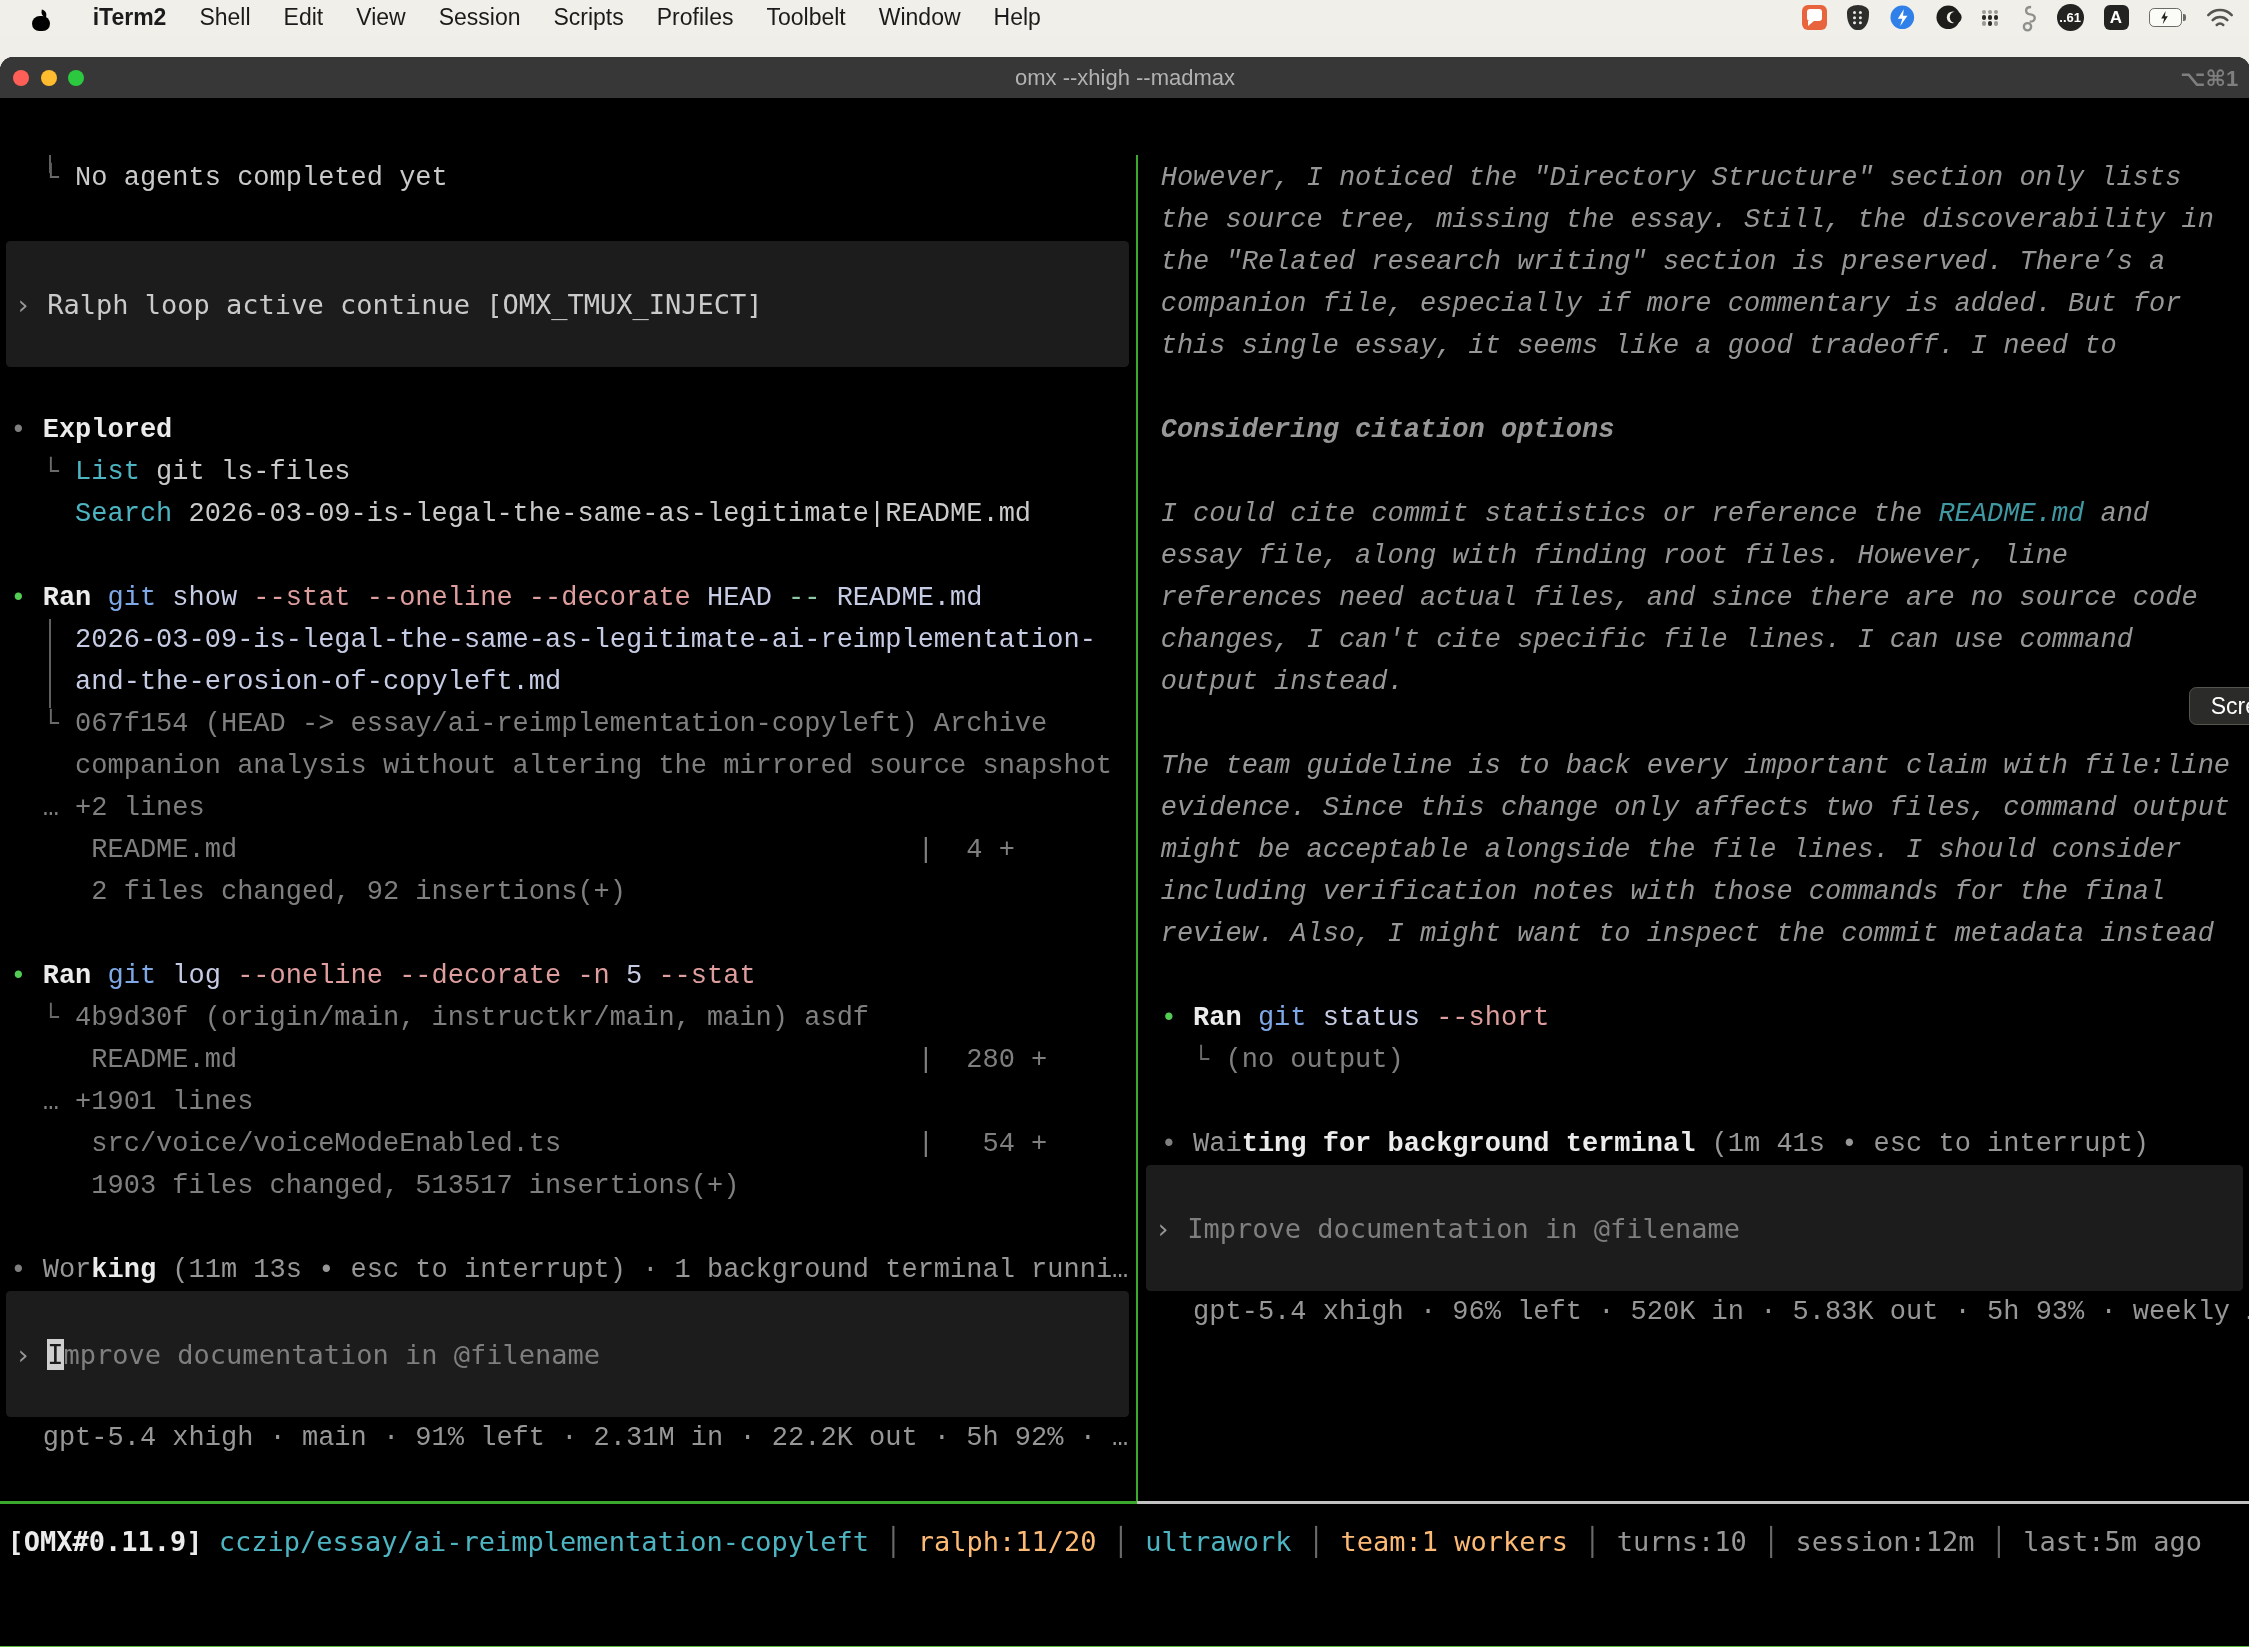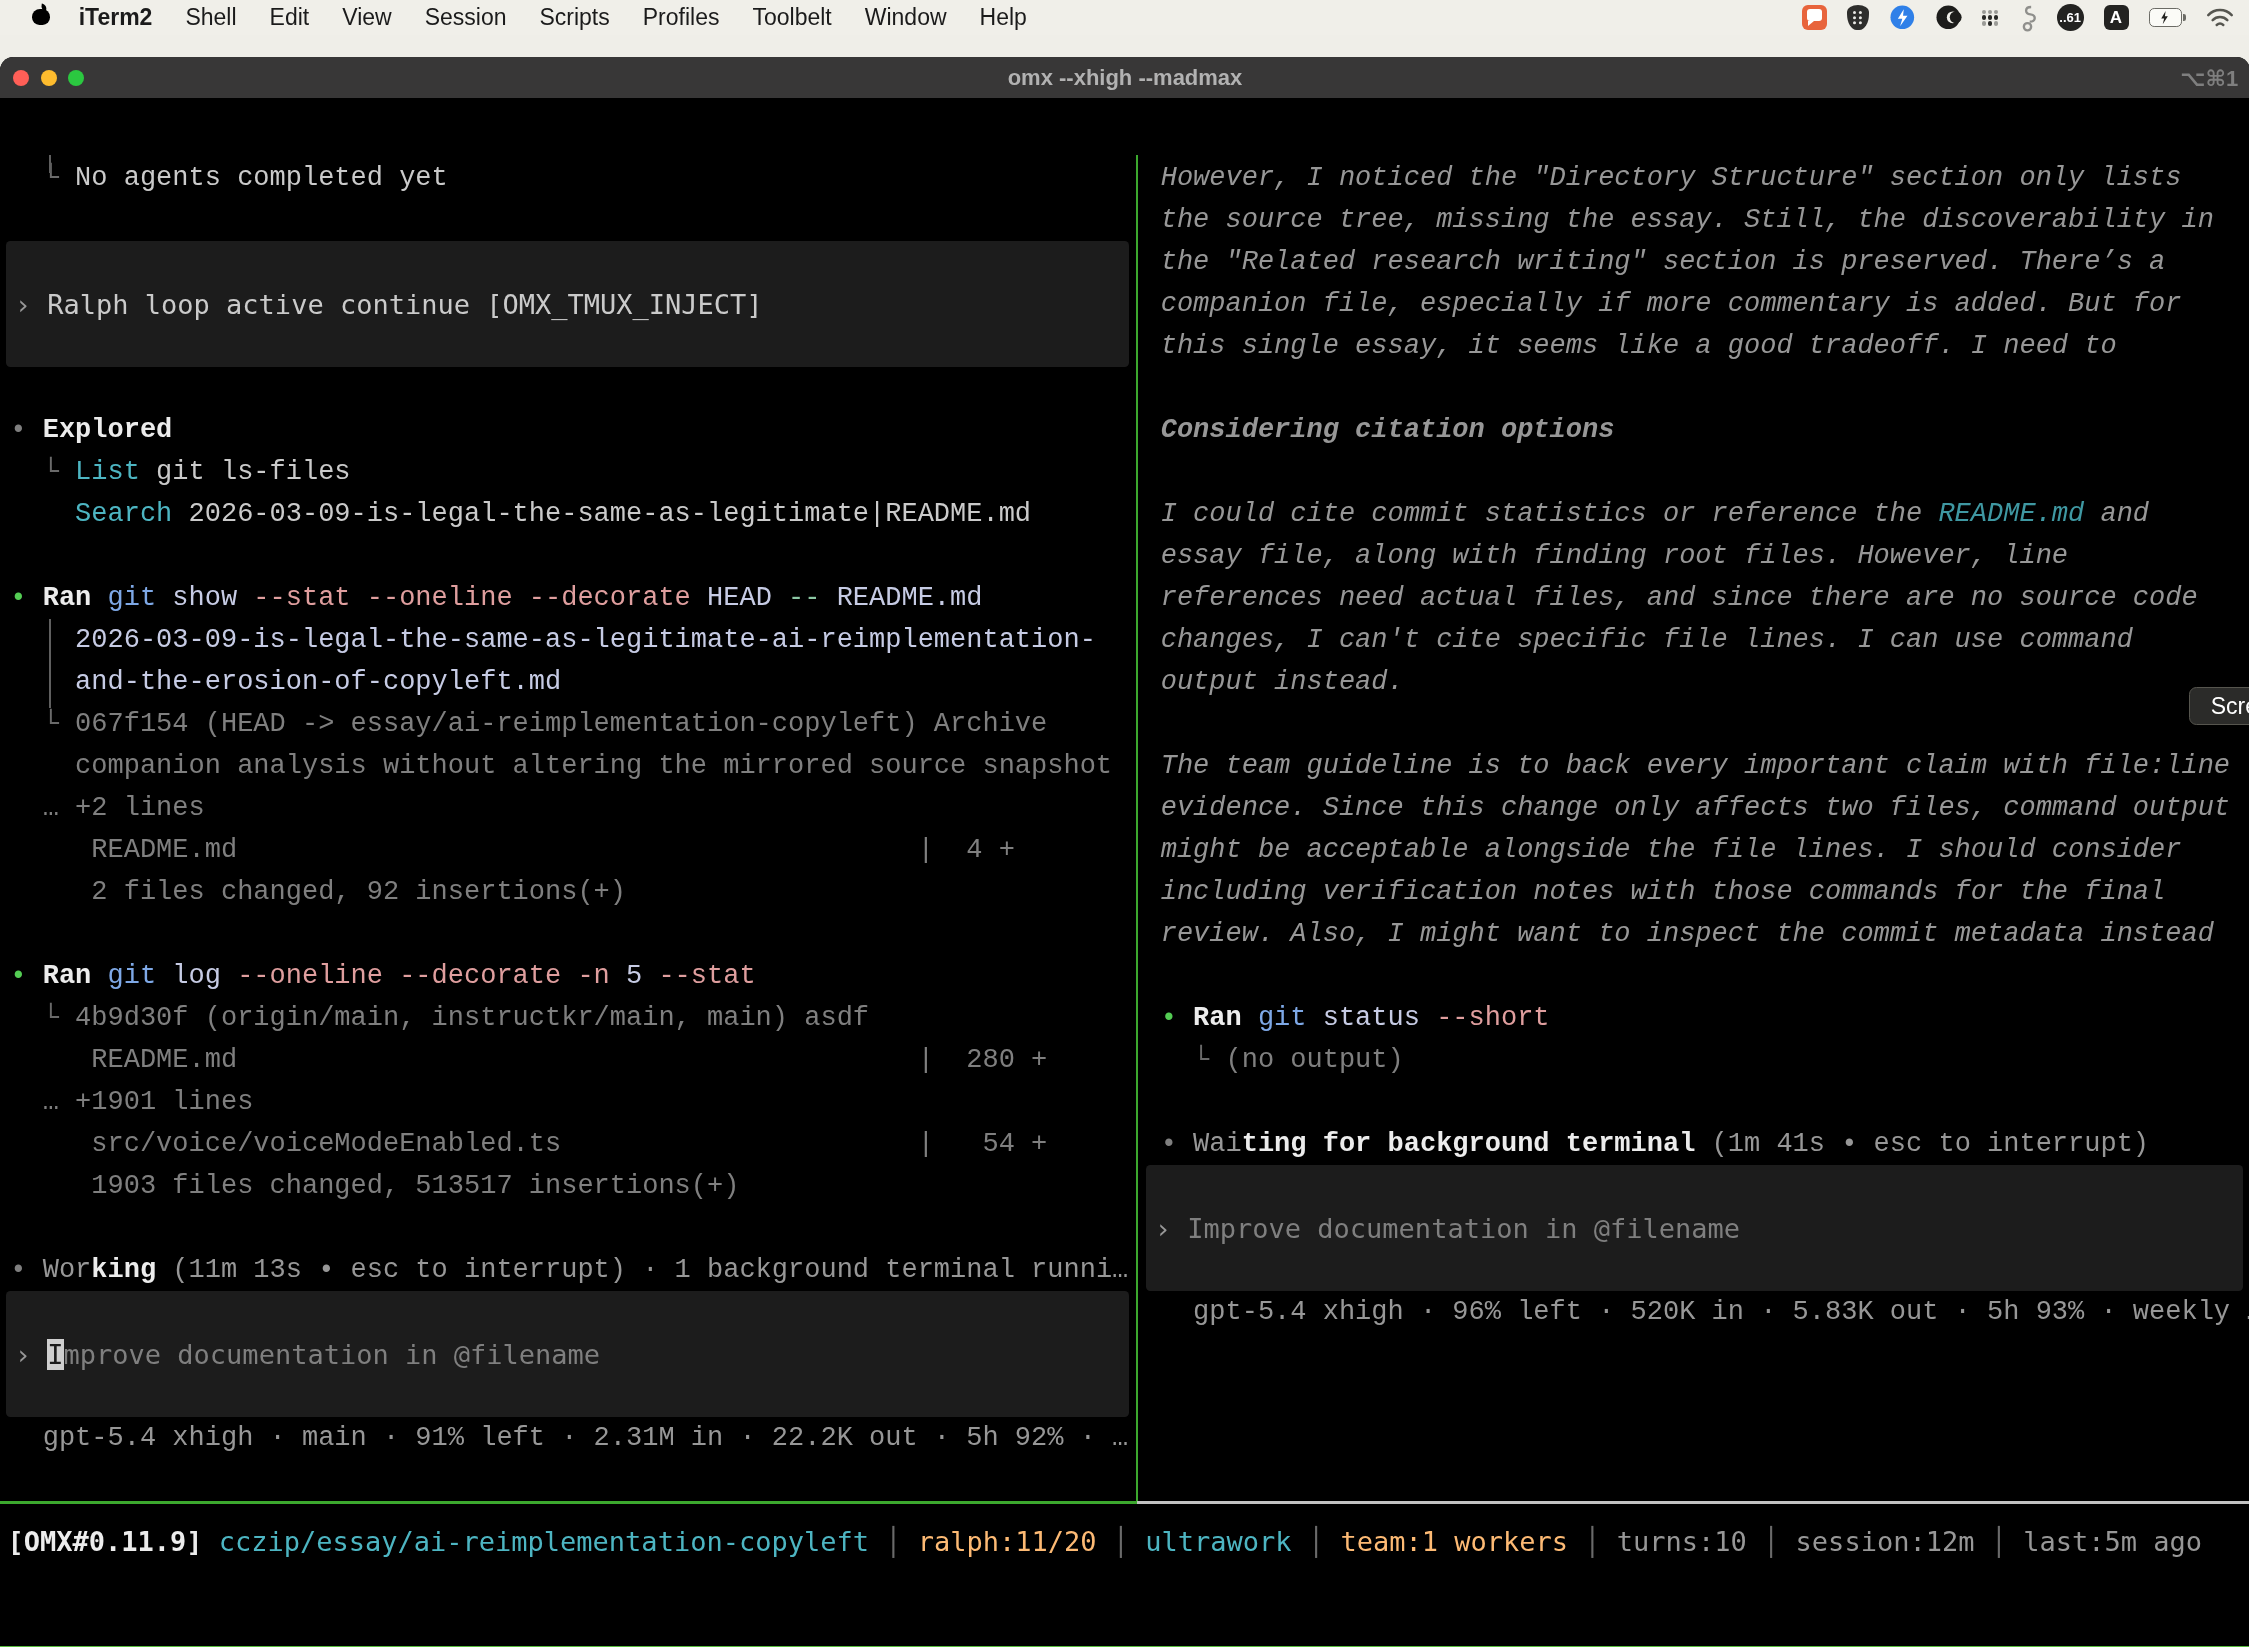--- a/index.html
+++ b/index.html
@@ -6,21 +6,21 @@
   body{
     width:2250px;height:1648px;position:relative;overflow:hidden;
     background:#efeee8;
     font-family:"Liberation Sans","DejaVu Sans",sans-serif;
   }
   
   .menubar{
     position:absolute;top:0;left:0;width:2250px;height:35px;
     background:#f0efe9;display:flex;align-items:center;color:#1b1b1b;
   }
-  .menubar .left{display:flex;align-items:flex-start;gap:29px;padding-left:32px;flex:1;}
+  .menubar .left{display:flex;align-items:flex-end;gap:43px;padding-left:32px;flex:1;}
   .menubar .mi{font-size:23px;color:#1b1b1b;}
   .menubar .mi.app{font-weight:700;}
   .apple-logo{width:17.7px;height:20.7px;position:relative;}
   .apple-logo .body{position:absolute;left:0;top:5.2px;width:17.7px;height:15.5px;background:#000;border-radius:8px 8px 7.4px 7.4px;}
   .apple-logo .leaf{position:absolute;left:8.9px;top:0;width:5.9px;height:6.6px;background:#000;border-radius:0 5.9px 0 5.9px;transform:rotate(15deg);}
   .menubar .right{display:flex;align-items:center;gap:20px;padding-right:16px;}
   .sicon{position:relative;display:flex;align-items:center;justify-content:center;}
   .ic-chat{width:25px;height:25px;background:#e8643c;border-radius:5.9px;position:relative;}
   .ic-chat .bub{position:absolute;left:5.2px;top:3.7px;width:14.8px;height:12.5px;background:#fff;border-radius:3px;}
   .ic-chat .tail{position:absolute;left:5.9px;top:15.5px;width:0;height:0;border-left:6.6px solid #fff;border-bottom:5.9px solid transparent;}
@@ -32,21 +32,21 @@
   .ic-batt{display:flex;align-items:center;}
   .ic-batt .case{width:31px;height:17px;border:1.8px solid #6b6b65;border-radius:5.2px;background:#fbfbf7;display:flex;align-items:center;justify-content:center;}
   .ic-batt .tip{width:3px;height:7.4px;background:#6b6b65;border-radius:0 2.2px 2.2px 0;margin-left:1.5px;}
   .ic-dots{width:16px;height:16px;position:relative;}
   .ic-dots i{position:absolute;width:4.4px;height:4.4px;border-radius:50%;}
   
   .window{position:absolute;top:57px;left:0;width:2250px;height:1591px;background:#000;border-radius:13.3px 13.3px 0 0;overflow:hidden;}
   .titlebar{position:relative;height:41px;background:#383737;display:flex;align-items:center;justify-content:center;}
   .tl{position:absolute;top:12.5px;width:16px;height:16px;border-radius:50%;}
   .tl.r{left:12.5px;} .tl.y{left:41px;} .tl.g{left:68px;}
-  .title{font-size:22px;font-weight:700;color:#b2b2b2;}
+  .title{font-size:22px;font-weight:400;color:#b2b2b2;}
   .shortcut{position:absolute;right:11.8px;top:8.9px;font-size:22px;font-weight:600;color:#7f7f7f;}
   
   .term{position:absolute;top:98px;left:0;width:2250px;height:1549px;background:#000;
     font-family:"DejaVu Sans Mono","Liberation Mono",monospace;font-size:27px;}
   .pane{position:absolute;top:0;height:1346px;overflow:hidden;padding-top:2.2px;box-sizing:border-box;}
   .pane.left{left:0;width:1135px;}
   .pane.right{left:1140px;width:1109px;}
   .trow{height:42px;line-height:42px;white-space:pre;overflow:hidden;padding-left:10.3px;font-family:Liberation Mono, monospace;}
   .pane.right .trow{padding-left:20.7px;}
   .inbox{height:126px;background:#1c1c1c;margin:0 5.9px;border-radius:4.4px;display:flex;align-items:center;padding-left:8.9px;white-space:pre;}

